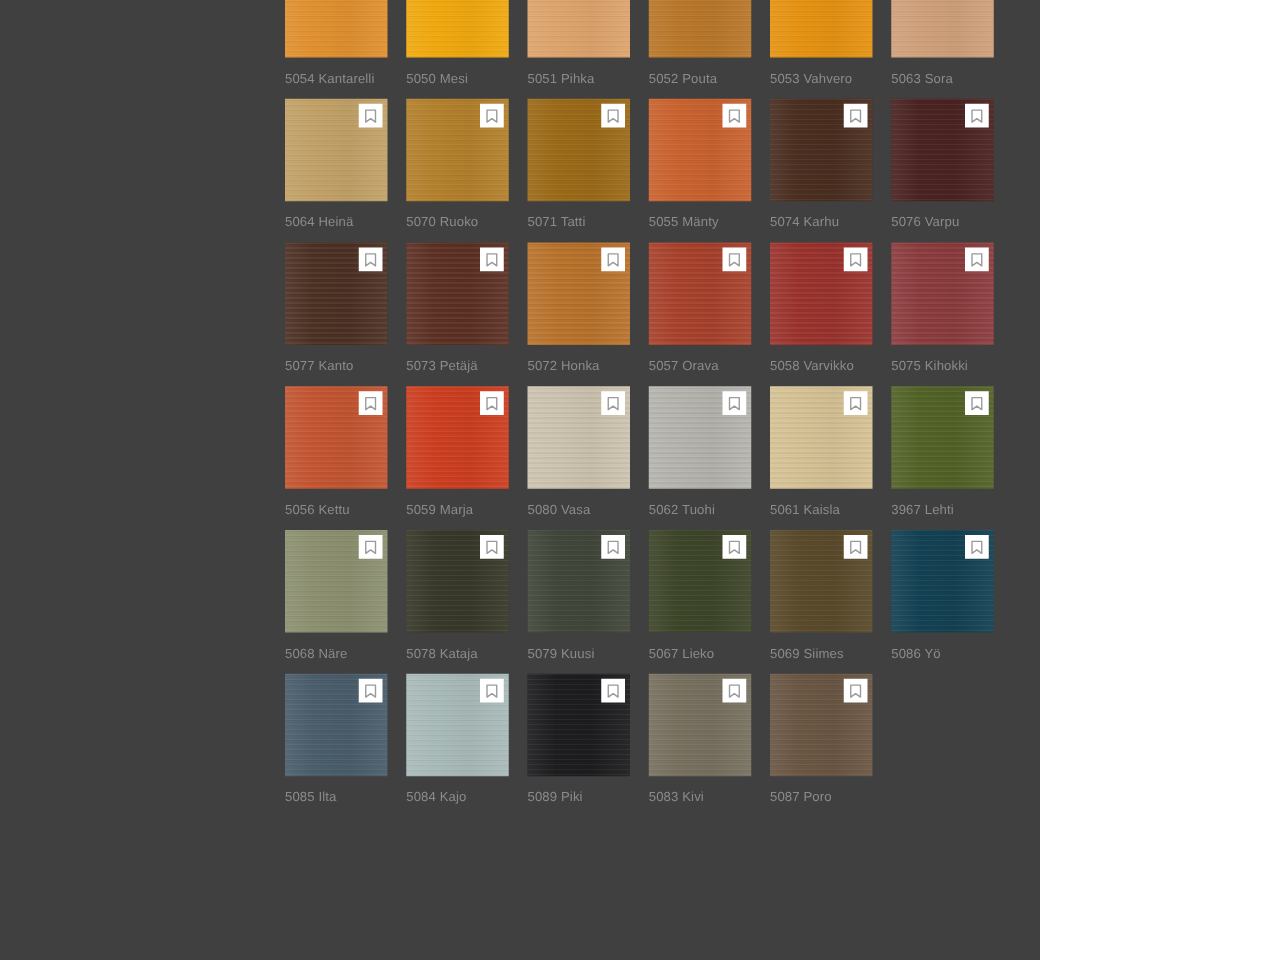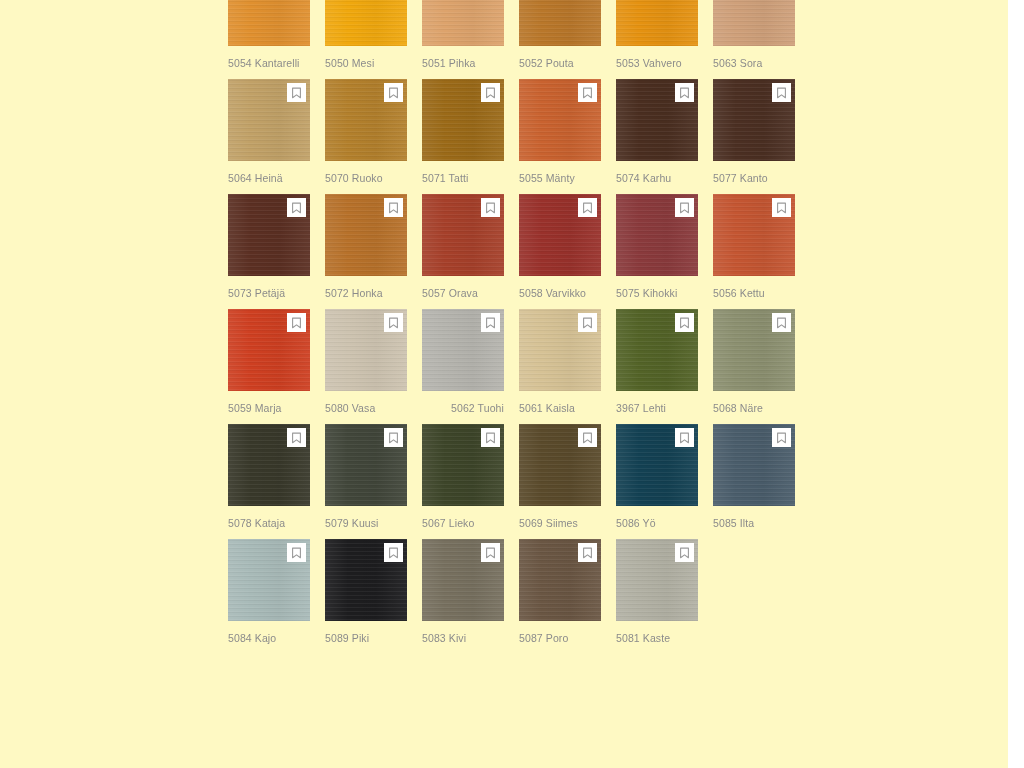--- a/index.html
+++ b/index.html
@@ -2,21 +2,21 @@
 <html><head>
 <meta charset="utf-8">
 <style>
   * { box-sizing: border-box; margin: 0; padding: 0; }
   html, body {
     width: 1024px; height: 768px;
     background: #ffffff;
     font-family: "Liberation Sans", sans-serif;
     overflow: hidden;
   }
-  #app { position: relative; width: 1008px; height: 768px; background: #fef9c3; }
+  #app { position: relative; width: 832px; height: 768px; background: #404040; }
 
   #swatch-grid {
     position: absolute;
     left: 228px; top: -36px;
     width: 582px;
     display: grid;
     grid-template-columns: repeat(6, 82px);
     column-gap: 15px;
     row-gap: 0px;
   }
@@ -165,20 +165,32 @@
             <span>
               <svg width="11" height="12" viewBox="0 0 11 12" fill="none" stroke="#9a9a9a" stroke-width="1.1" stroke-linejoin="round" stroke-linecap="round">
                 <path d="M1.6 1.1h7.8v9.6L5.5 7.9 1.6 10.7z"></path>
               </svg>
             </span>
           </div>
         </div>
         <div class="swatch-label" style="color: rgb(139, 139, 139);">5074 Karhu</div>
       </div>
       <div class="swatch-card">
+        <div class="swatch-chip" style="background-color: rgb(74, 35, 33);">
+          <div class="bookmark-button" style="background: rgb(255, 255, 255);">
+            <span>
+              <svg width="11" height="12" viewBox="0 0 11 12" fill="none" stroke="#9a9a9a" stroke-width="1.1" stroke-linejoin="round" stroke-linecap="round">
+                <path d="M1.6 1.1h7.8v9.6L5.5 7.9 1.6 10.7z"></path>
+              </svg>
+            </span>
+          </div>
+        </div>
+        <div class="swatch-label" style="color: rgb(139, 139, 139);">5076 Varpu</div>
+      </div>
+      <div class="swatch-card">
         <div class="swatch-chip" style="background-color: rgb(75, 47, 34);">
           <div class="bookmark-button" style="background: rgb(255, 255, 255);">
             <span>
               <svg width="11" height="12" viewBox="0 0 11 12" fill="none" stroke="#9a9a9a" stroke-width="1.1" stroke-linejoin="round" stroke-linecap="round">
                 <path d="M1.6 1.1h7.8v9.6L5.5 7.9 1.6 10.7z"></path>
               </svg>
             </span>
           </div>
         </div>
         <div class="swatch-label" style="color: rgb(139, 139, 139);">5077 Kanto</div>
@@ -282,21 +294,21 @@
       <div class="swatch-card">
         <div class="swatch-chip" style="background-color: rgb(181, 180, 174);">
           <div class="bookmark-button" style="background: rgb(255, 255, 255);">
             <span>
               <svg width="11" height="12" viewBox="0 0 11 12" fill="none" stroke="#9a9a9a" stroke-width="1.1" stroke-linejoin="round" stroke-linecap="round">
                 <path d="M1.6 1.1h7.8v9.6L5.5 7.9 1.6 10.7z"></path>
               </svg>
             </span>
           </div>
         </div>
-        <div class="swatch-label" style="color: rgb(139, 139, 139); text-align: right;">5062 Tuohi</div>
+        <div class="swatch-label" style="color: rgb(139, 139, 139);">5062 Tuohi</div>
       </div>
       <div class="swatch-card">
         <div class="swatch-chip" style="background-color: rgb(214, 194, 149);">
           <div class="bookmark-button" style="background: rgb(255, 255, 255);">
             <span>
               <svg width="11" height="12" viewBox="0 0 11 12" fill="none" stroke="#9a9a9a" stroke-width="1.1" stroke-linejoin="round" stroke-linecap="round">
                 <path d="M1.6 1.1h7.8v9.6L5.5 7.9 1.6 10.7z"></path>
               </svg>
             </span>
           </div>
@@ -439,27 +451,15 @@
         <div class="swatch-chip" style="background-color: rgb(106, 86, 67);">
           <div class="bookmark-button" style="background: rgb(255, 255, 255);">
             <span>
               <svg width="11" height="12" viewBox="0 0 11 12" fill="none" stroke="#9a9a9a" stroke-width="1.1" stroke-linejoin="round" stroke-linecap="round">
                 <path d="M1.6 1.1h7.8v9.6L5.5 7.9 1.6 10.7z"></path>
               </svg>
             </span>
           </div>
         </div>
         <div class="swatch-label" style="color: rgb(139, 139, 139);">5087 Poro</div>
-      </div>
-      <div class="swatch-card">
-        <div class="swatch-chip" style="background-color: rgb(178, 177, 164);">
-          <div class="bookmark-button" style="background: rgb(255, 255, 255);">
-            <span>
-              <svg width="11" height="12" viewBox="0 0 11 12" fill="none" stroke="#9a9a9a" stroke-width="1.1" stroke-linejoin="round" stroke-linecap="round">
-                <path d="M1.6 1.1h7.8v9.6L5.5 7.9 1.6 10.7z"></path>
-              </svg>
-            </span>
-          </div>
-        </div>
-        <div class="swatch-label" style="color: rgb(139, 139, 139);">5081 Kaste</div>
       </div>
     </div>
 </div>
 
 </body></html>

